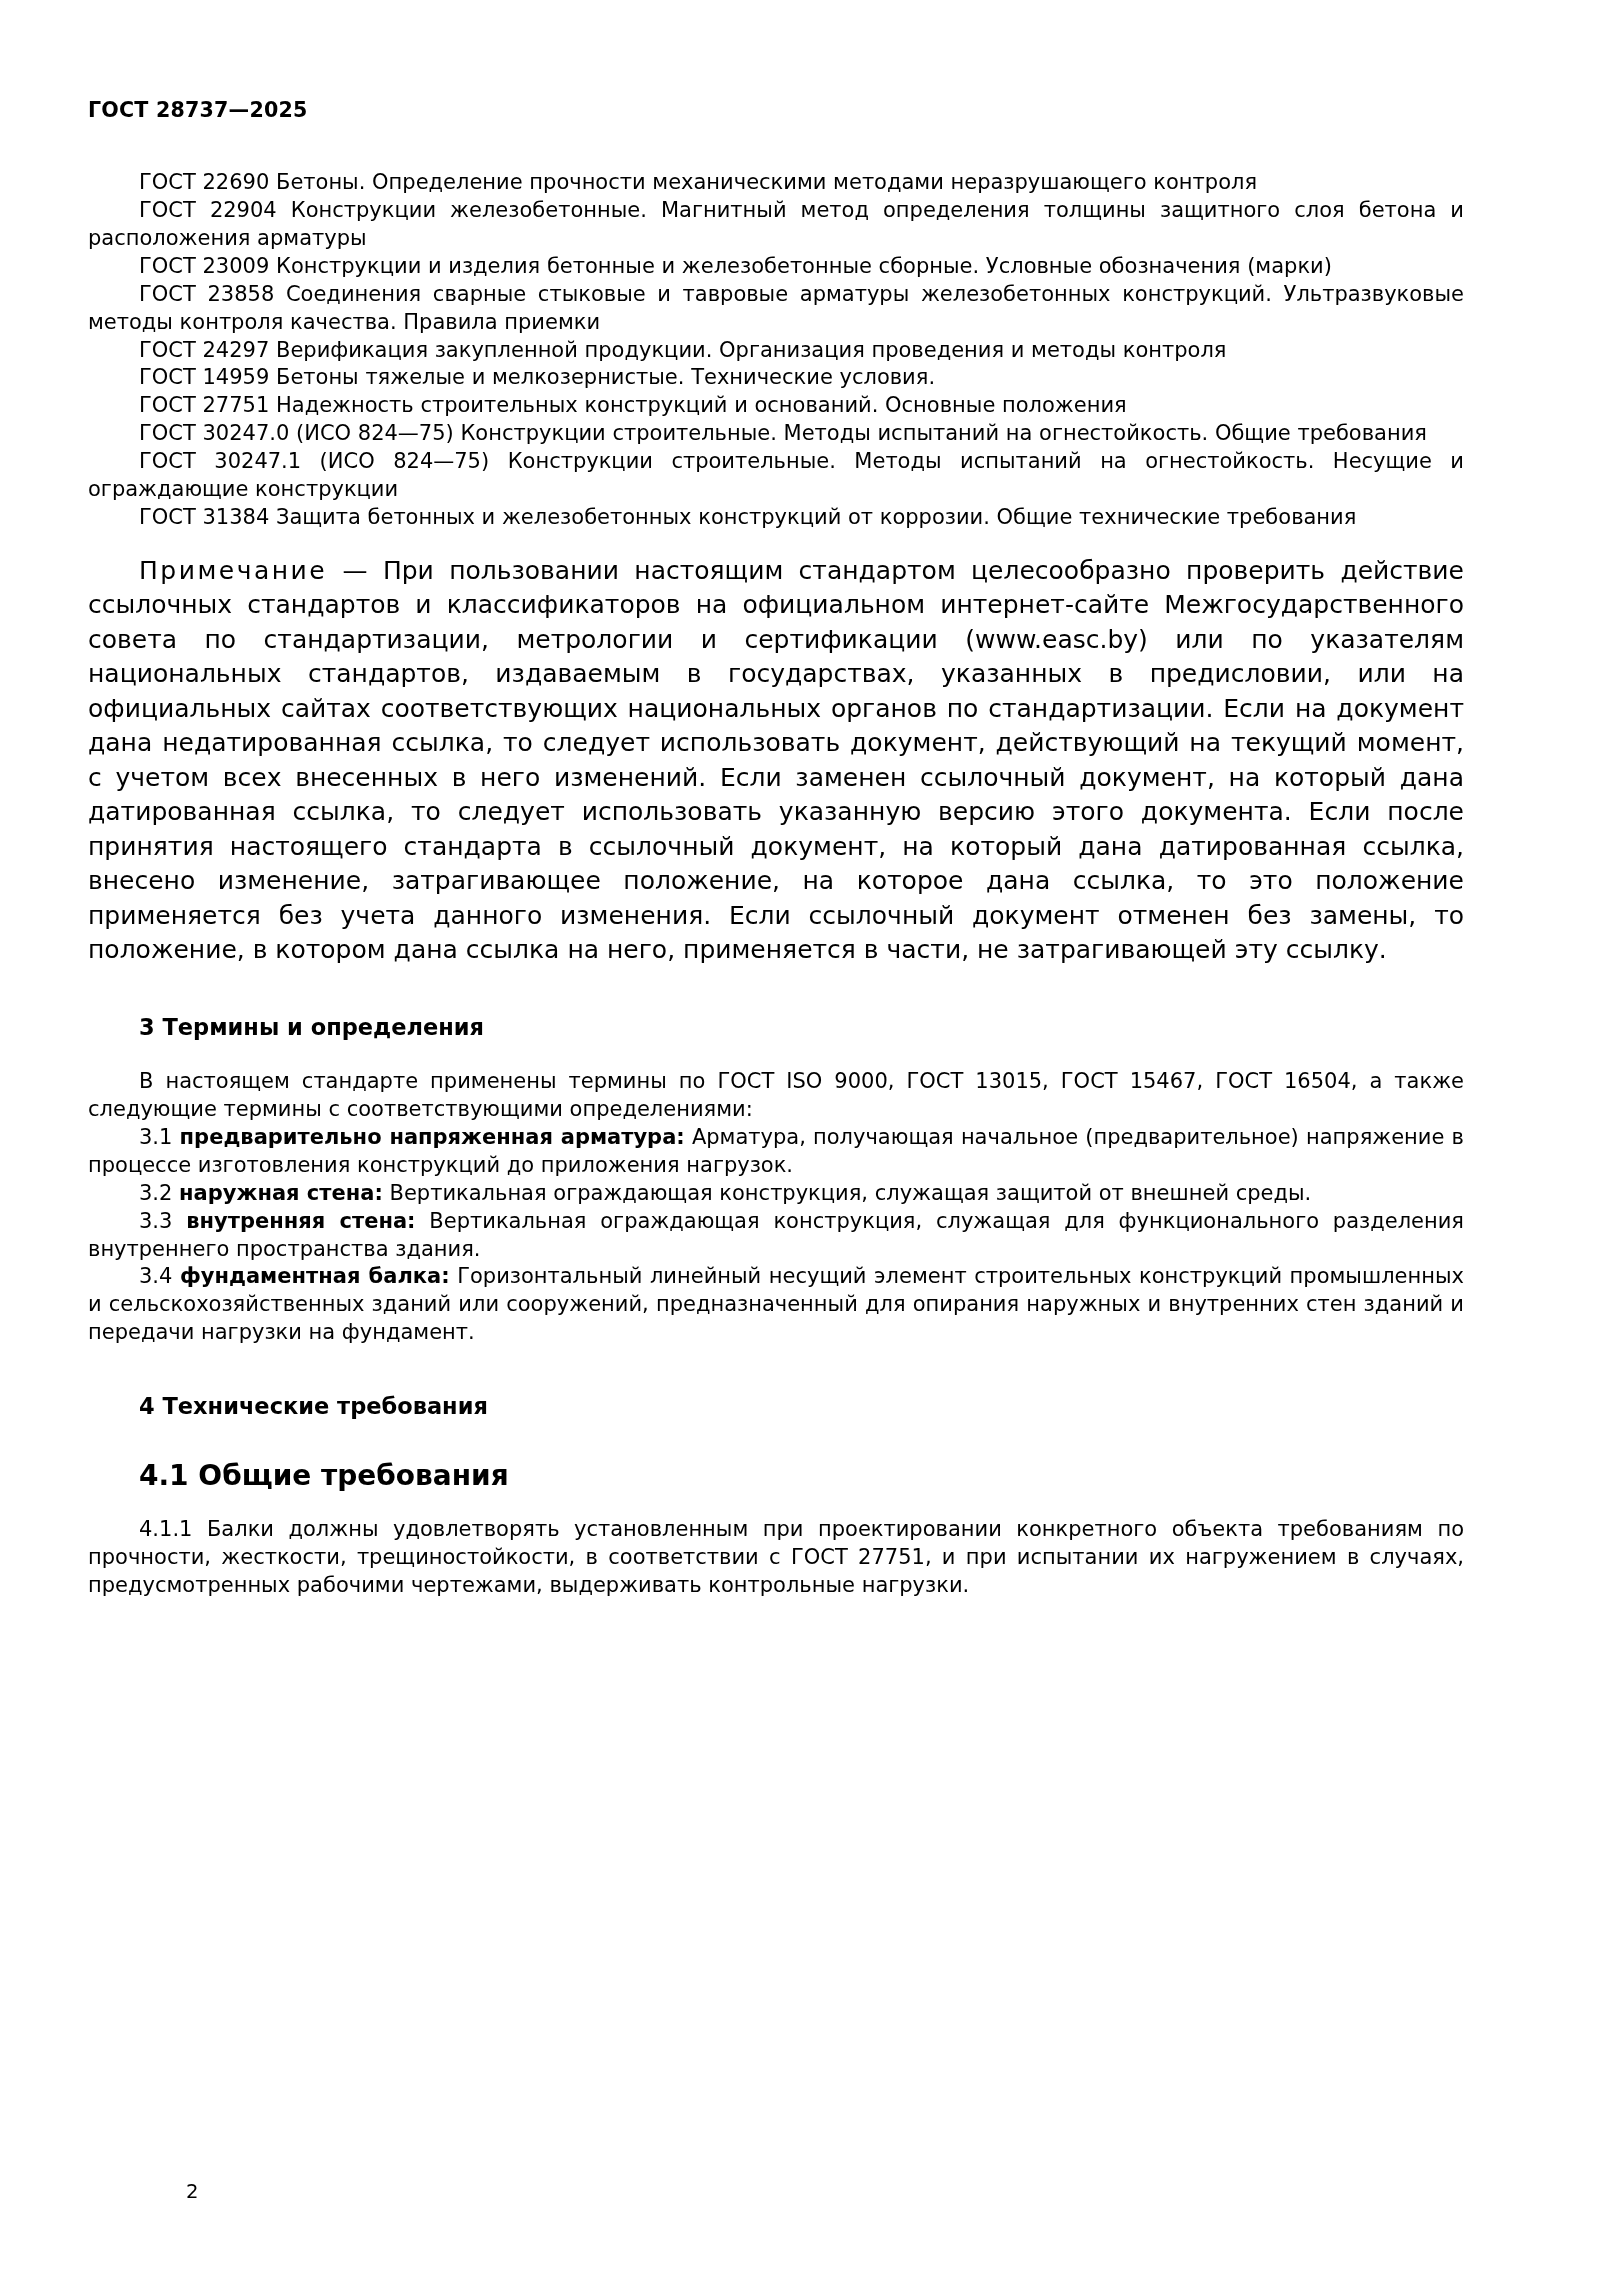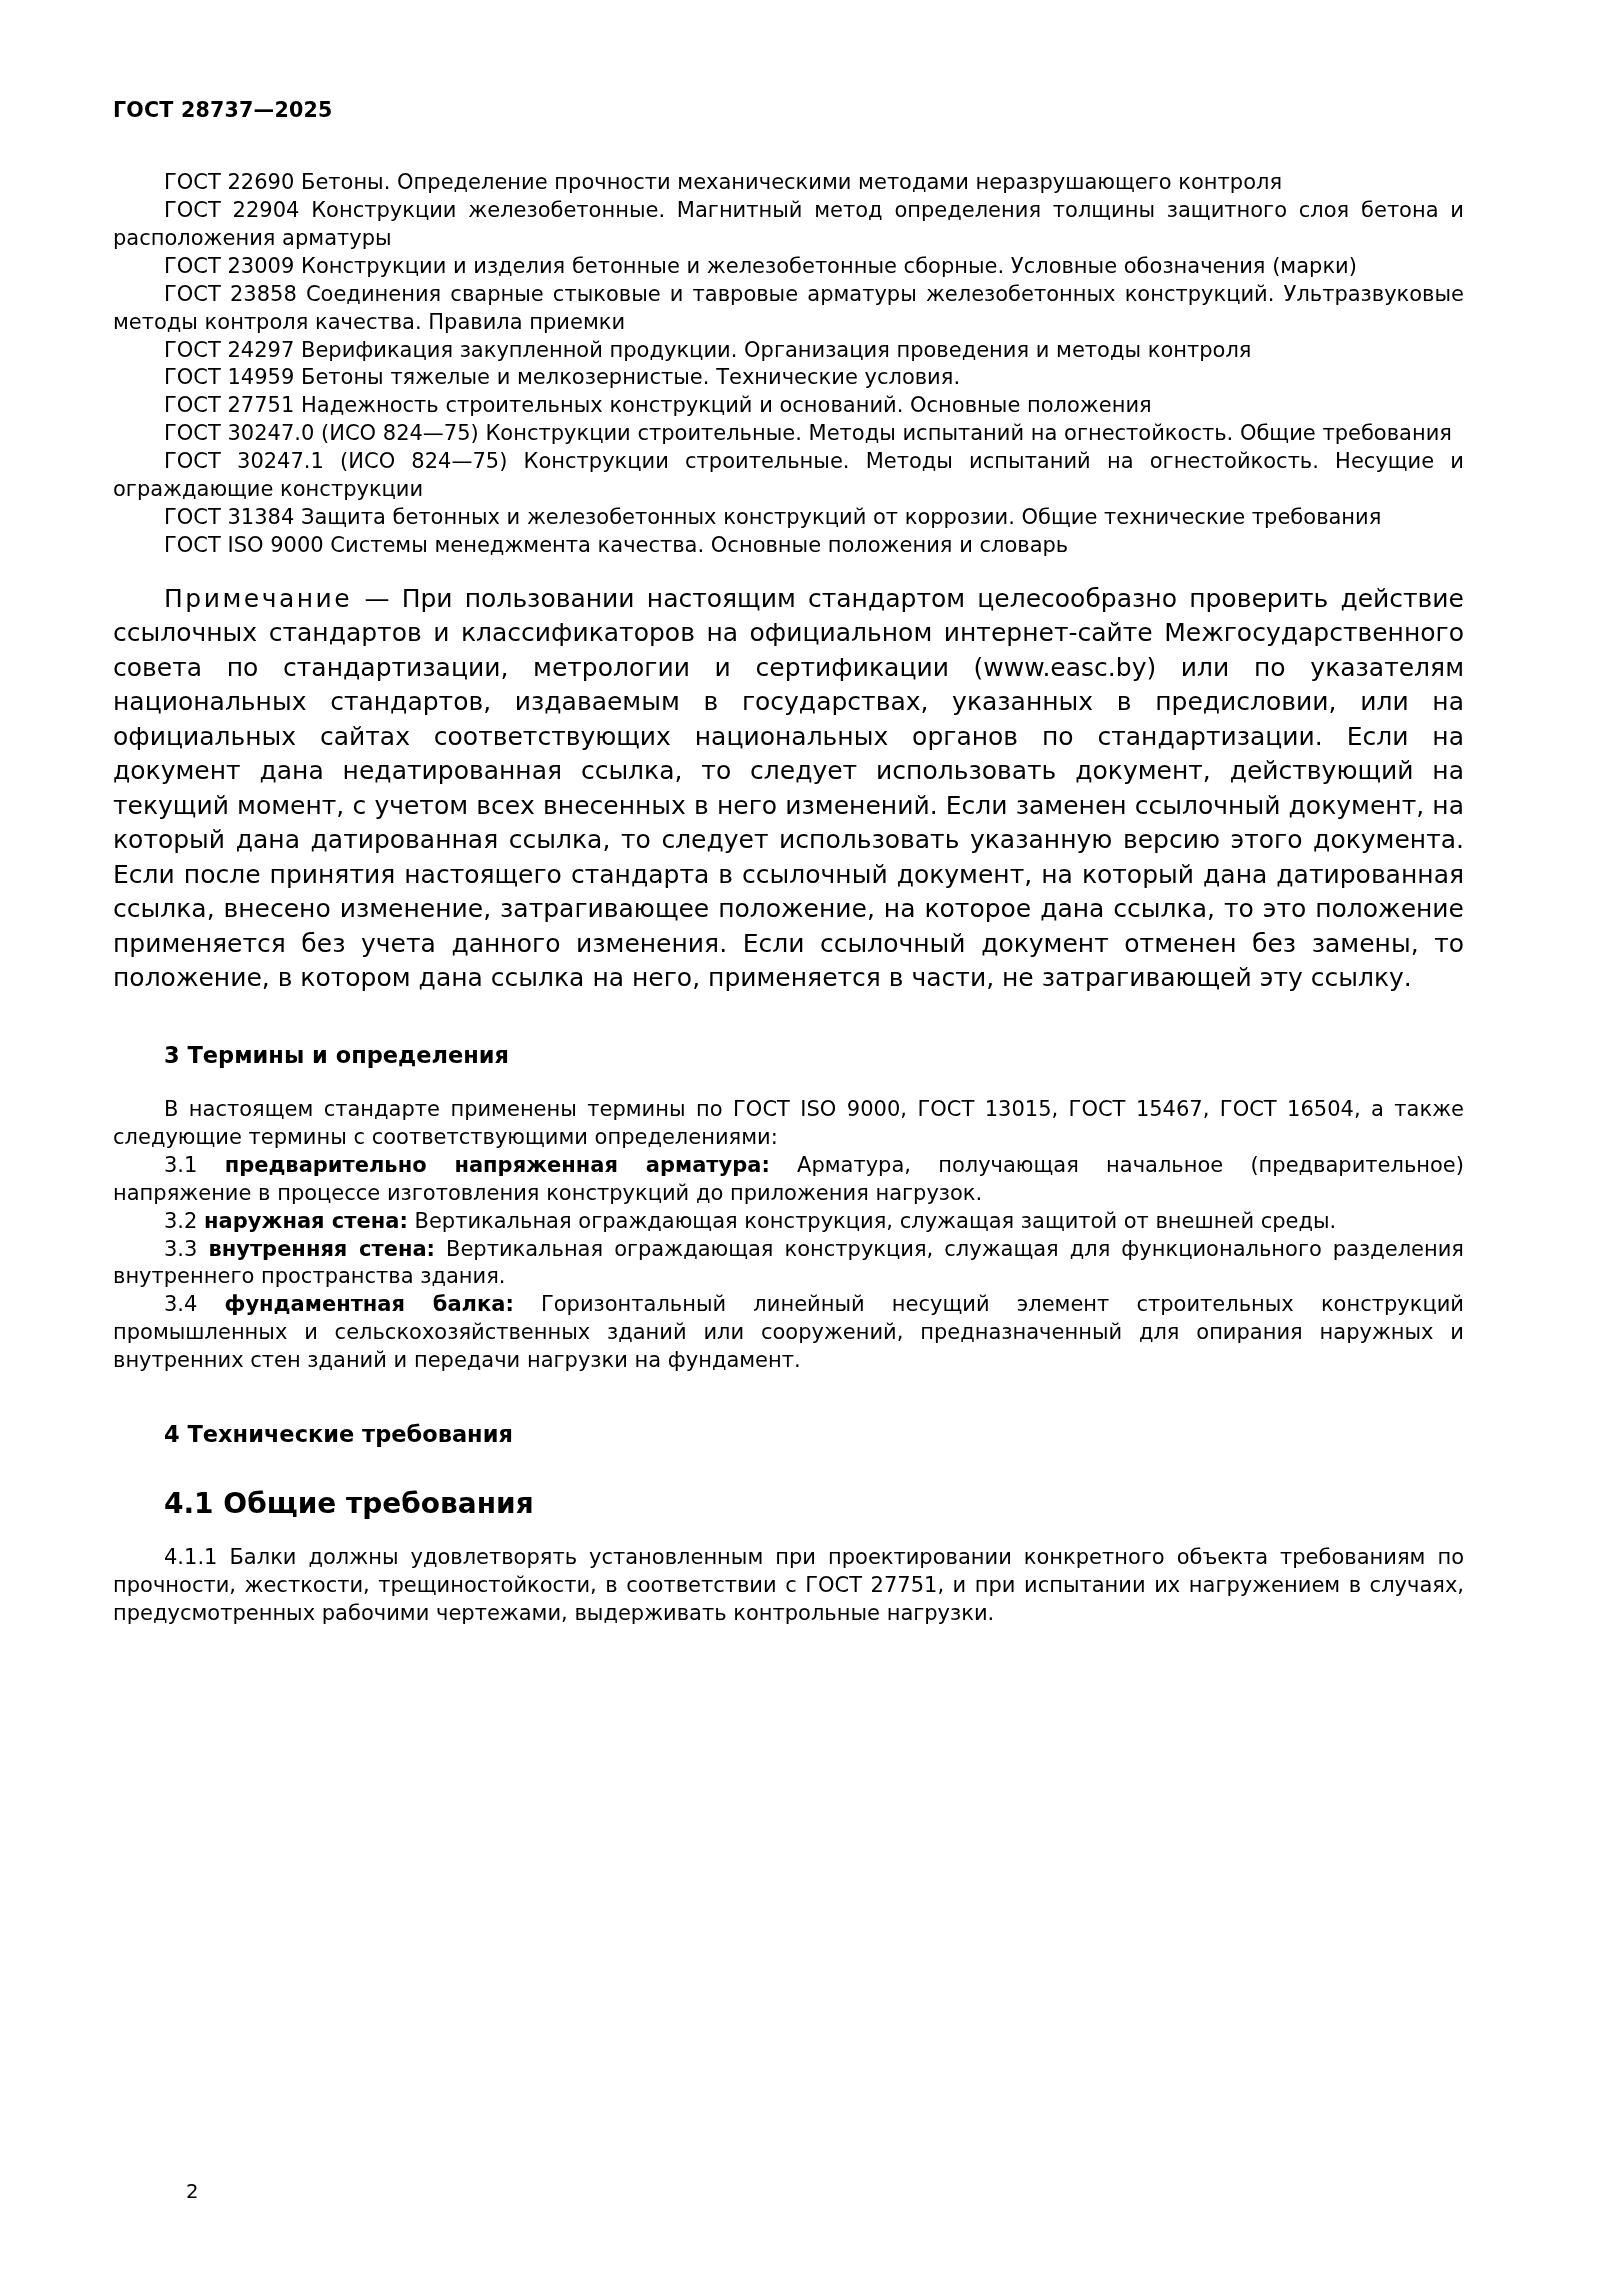--- a/index.html
+++ b/index.html
@@ -11,21 +11,21 @@
     font-family: "DejaVu Sans", "Liberation Sans", sans-serif;
     color: #000000;
   }
   .page {
     position: relative;
     width: 1621px;
     height: 2293px;
     margin: 0 auto;
     background: #ffffff;
     box-sizing: border-box;
-    padding: 98px 157px 59px 113px;
+    padding: 98px 157px 59px 88px;
   }
   .header {
     font-size: 20.6px;
     font-weight: bold;
     letter-spacing: 0.2px;
     margin-bottom: 47px;
   }
   .content {
     font-size: 21px;
     line-height: 1.33;
@@ -88,21 +88,20 @@
       <p class="ref-line">ГОСТ 22690  Бетоны. Определение прочности механическими методами неразрушающего контроля</p>
       <p class="ref-line">ГОСТ 22904  Конструкции железобетонные. Магнитный метод определения толщины защитного слоя бетона и расположения арматуры</p>
       <p class="ref-line">ГОСТ 23009  Конструкции и изделия бетонные и железобетонные сборные. Условные обозначения (марки)</p>
       <p class="ref-line">ГОСТ 23858  Соединения сварные стыковые и тавровые арматуры железобетонных конструкций. Ультразвуковые методы контроля качества. Правила приемки</p>
       <p class="ref-line">ГОСТ 24297  Верификация закупленной продукции. Организация проведения и методы контроля</p>
       <p class="ref-line">ГОСТ 14959  Бетоны тяжелые и мелкозернистые. Технические условия.</p>
       <p class="ref-line">ГОСТ 27751  Надежность строительных конструкций и оснований. Основные положения</p>
       <p class="ref-line">ГОСТ 30247.0 (ИСО 824—75) Конструкции строительные. Методы испытаний на огнестойкость. Общие требования</p>
       <p class="ref-line">ГОСТ 30247.1 (ИСО 824—75) Конструкции строительные. Методы испытаний на огнестойкость. Несущие и ограждающие конструкции</p>
       <p class="ref-line">ГОСТ 31384  Защита бетонных и железобетонных конструкций от коррозии. Общие технические требования</p>
-      <p class="ref-line">ГОСТ ISO 9000  Системы менеджмента качества. Основные положения и словарь</p>
     </div>
 
     <p class="note"><span class="note-label">Примечание</span><span> — </span><span>При пользовании настоящим стандартом целесообразно проверить действие ссылочных стандартов и классификаторов на официальном интернет-сайте Межгосударственного совета по стандартизации, метрологии и сертификации (www.easc.by) или по указателям национальных стандартов, издаваемым в государствах, указанных в предисловии, или на официальных сайтах соответствующих национальных органов по стандартизации. Если на документ дана недатированная ссылка, то следует использовать документ, действующий на текущий момент, с учетом всех внесенных в него изменений. Если заменен ссылочный документ, на который дана датированная ссылка, то следует использовать указанную версию этого документа. Если после принятия настоящего стандарта в ссылочный документ, на который дана датированная ссылка, внесено изменение, затрагивающее положение, на которое дана ссылка, то это положение применяется без учета данного изменения. Если ссылочный документ отменен без замены, то положение, в котором дана ссылка на него, применяется в части, не затрагивающей эту ссылку.</span></p>
 
     <h2 class="section">3  Термины и определения</h2>
 
     <p class="para">В настоящем стандарте применены термины по ГОСТ ISO 9000, ГОСТ 13015, ГОСТ 15467, ГОСТ 16504, а также следующие термины с соответствующими определениями:</p>
 
     <p class="para"><span>3.1</span> <b>предварительно напряженная арматура:</b> <span>Арматура, получающая начальное (предварительное) напряжение в процессе изготовления конструкций до приложения нагрузок.</span></p>
 

